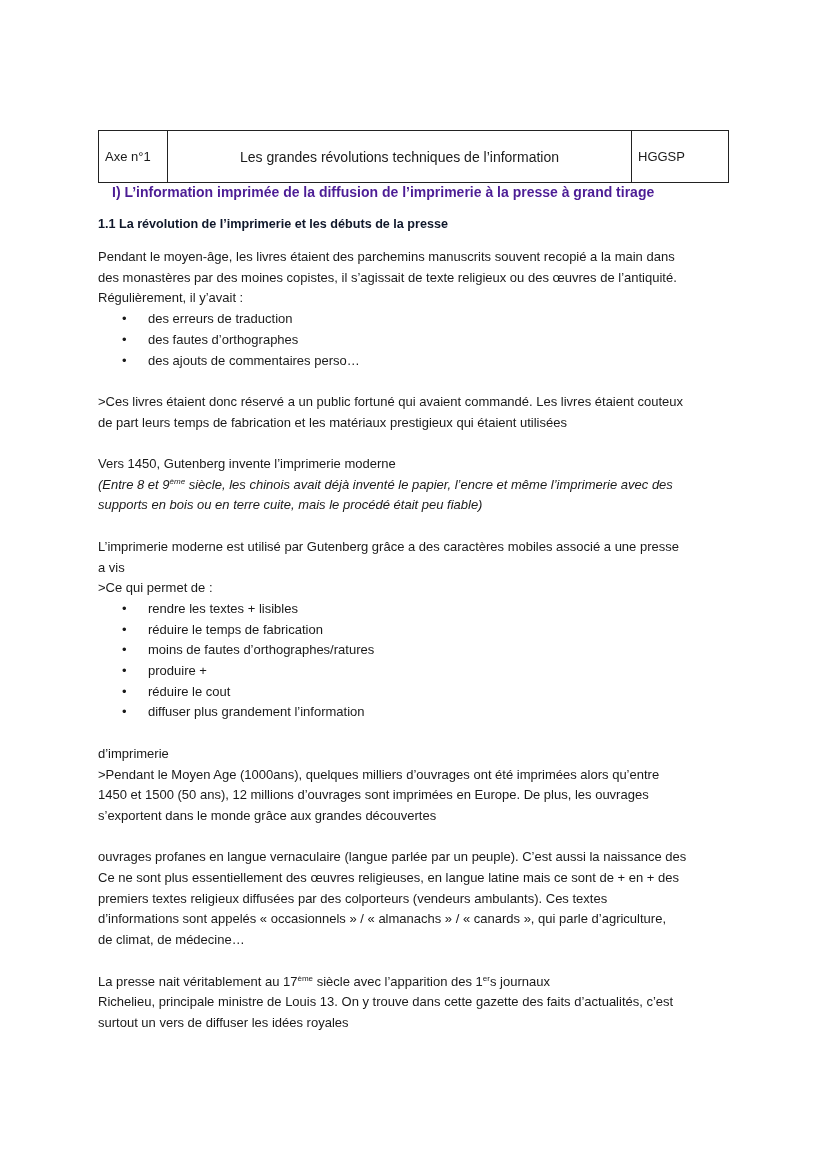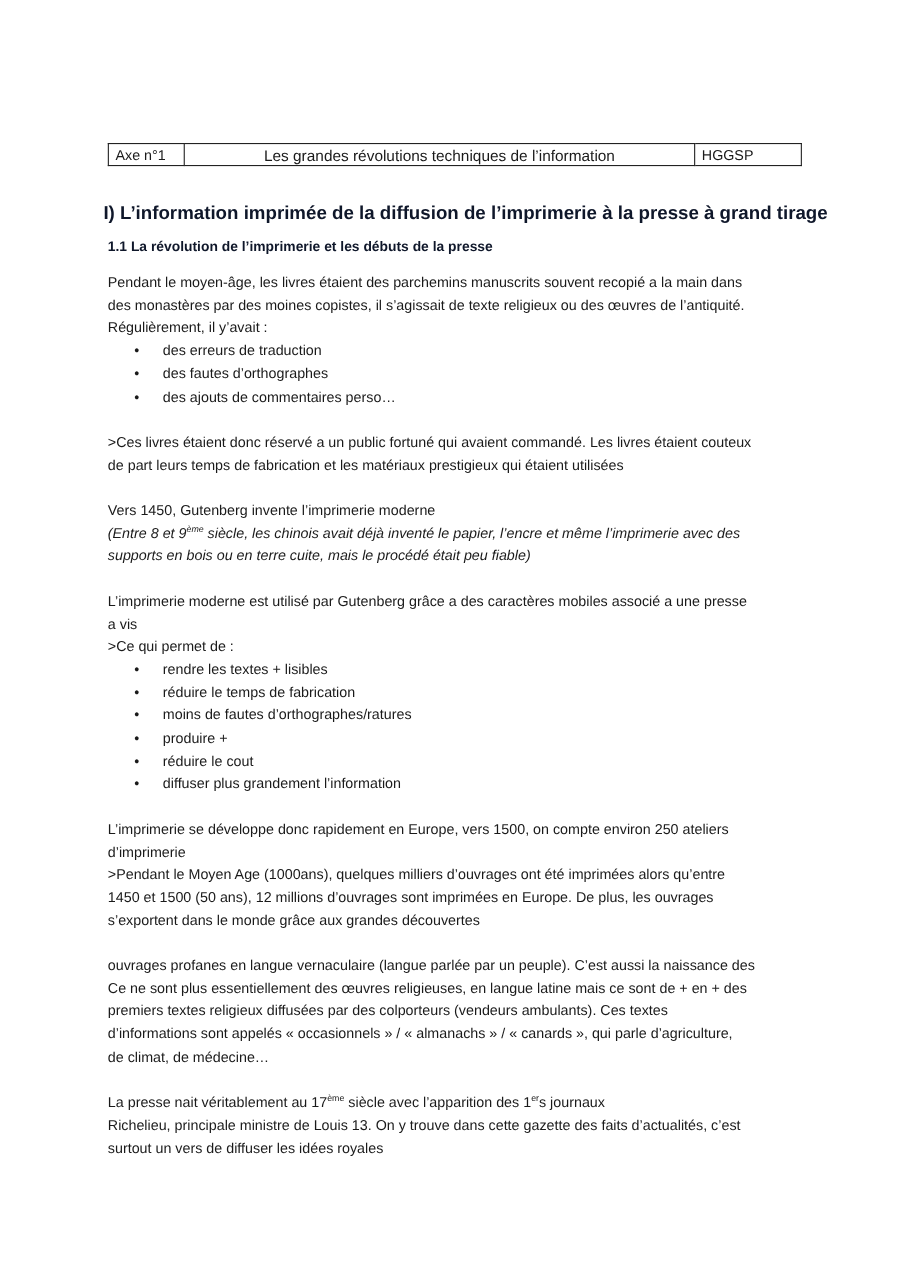--- a/index.html
+++ b/index.html
@@ -20,37 +20,37 @@
     left: 98px;
     top: 130px;
     width: 631px;
     height: 21px;
     border-collapse: collapse;
     font-size: 13px;
     table-layout: fixed;
   }
   .header-table td {
     border: 1px solid #222;
-    padding: 0 6px;
+    padding: 16px 6px;
     height: 19px;
     vertical-align: middle;
     white-space: nowrap;
   }
   .header-table td.c1 { width: 56px; }
   .header-table td.c2 { text-align: center; font-size: 14px; }
   .header-table td.c3 { width: 84px; }
 
   .h1 {
     position: absolute;
-    left: 94px;
+    left: 112px;
     top: 184px;
-    font-size: 17px;
+    font-size: 14px;
     font-weight: bold;
     white-space: nowrap;
-    color: #0f172a;
+    color: #4c1d95;
   }
   .h2 {
     position: absolute;
     left: 98px;
     top: 217px;
     font-size: 12.6px;
     font-weight: bold;
     white-space: nowrap;
     color: #0f172a;
   }
@@ -148,21 +148,20 @@
       <li><span class="bullet">•</span><span>moins de fautes d’orthographes/ratures</span></li>
       <li><span class="bullet">•</span><span>produire +</span></li>
       <li><span class="bullet">•</span><span>réduire le cout</span></li>
       <li><span class="bullet">•</span><span>diffuser plus grandement l’information</span></li>
     </ul>
   </div>
 
   <div class="gap"></div>
 
   <div>
-    <p>L’imprimerie se développe donc rapidement en Europe, vers 1500, on compte environ 250 ateliers</p>
     <p>d’imprimerie</p>
     <p>&gt;Pendant le Moyen Age (1000ans), quelques milliers d’ouvrages ont été imprimées alors qu’entre</p>
     <p>1450 et 1500 (50 ans), 12 millions d’ouvrages sont imprimées en Europe. De plus, les ouvrages</p>
     <p>s’exportent dans le monde grâce aux grandes découvertes</p>
   </div>
 
   <div class="gap"></div>
 
   <div>
     <p>ouvrages profanes en langue vernaculaire (langue parlée par un peuple). C’est aussi la naissance des</p>

